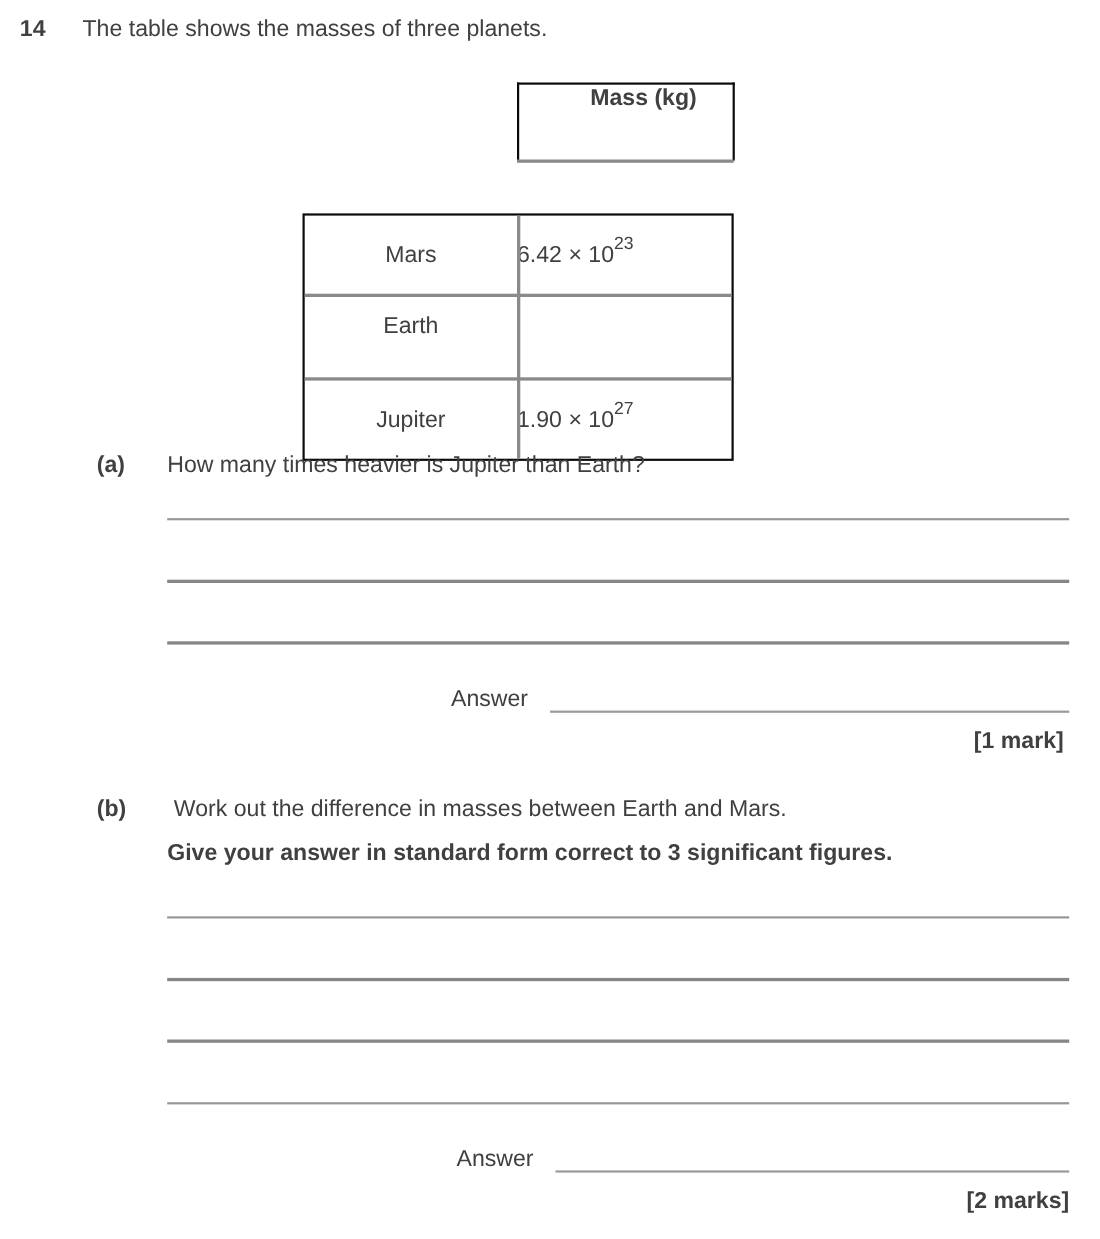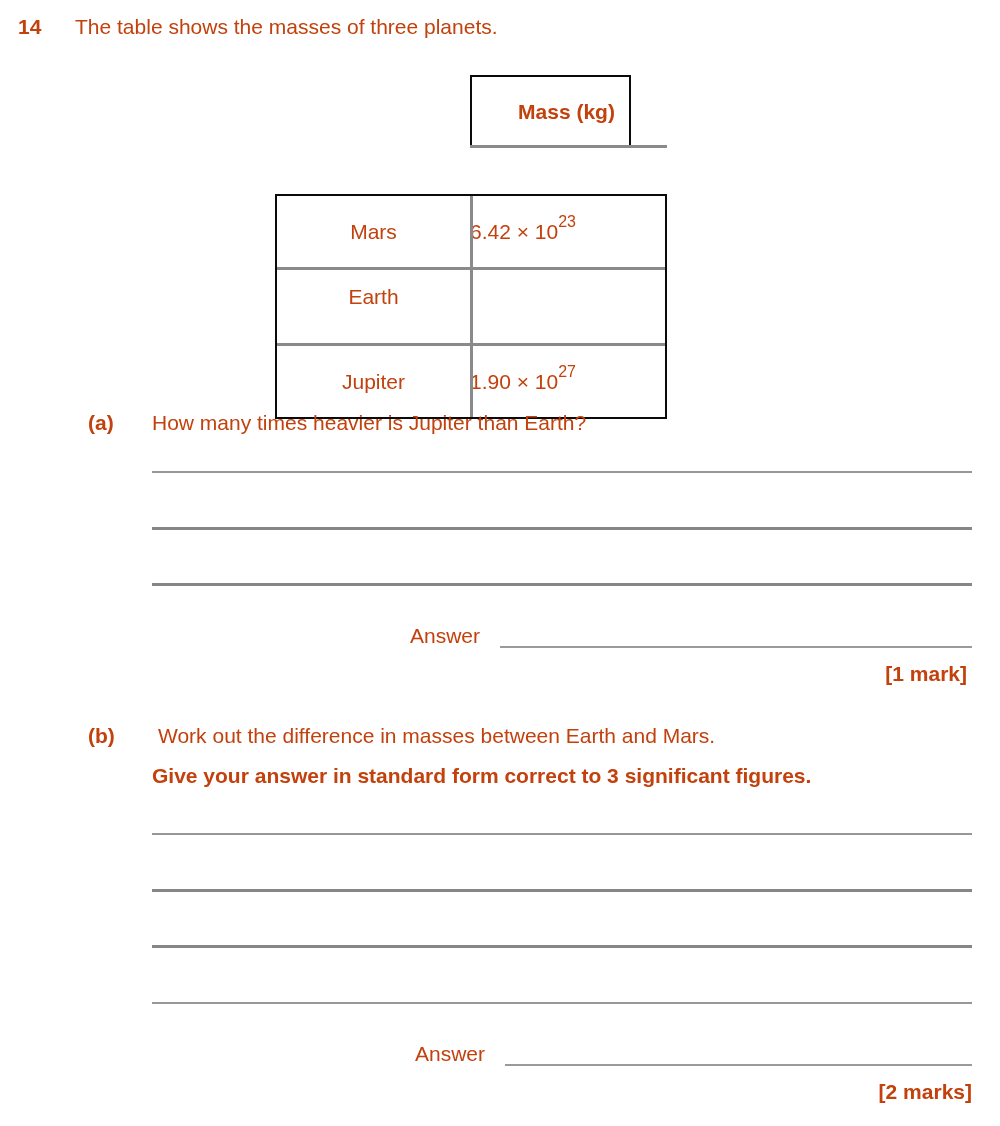--- a/index.html
+++ b/index.html
@@ -7,40 +7,40 @@
     padding: 0;
     background: #ffffff;
   }
   #page {
     position: relative;
     width: 1000px;
     height: 1126px;
     background: #ffffff;
     font-family: "Liberation Sans", "DejaVu Sans", sans-serif;
     font-size: 21px;
-    color: #c2410c;
+    color: #404040;
     overflow: hidden;
   }
   .abs { position: absolute; }
   .bold { font-weight: bold; }
 
   
   #planets-table {
     position: absolute;
     left: 275px; top: 75px;
     width: 392px; height: 296px;
   }
   #mass-header-cell {
     position: absolute;
     left: 195px; top: 0;
-    width: 161px; height: 71px;
+    width: 198px; height: 71px;
     box-sizing: border-box;
     border: 2px solid #0a0a0a;
     border-bottom: none;
-    display: flex; align-items: center; justify-content: center;
+    display: flex; align-items: flex-start; justify-content: center;
     font-weight: bold;
     padding-left: 32px;
   }
   #table-body {
     position: absolute;
     left: 0; top: 71px;
     width: 392px; height: 225px;
     box-sizing: border-box;
     border: 2px solid #0a0a0a;
     margin-top: 48px;

